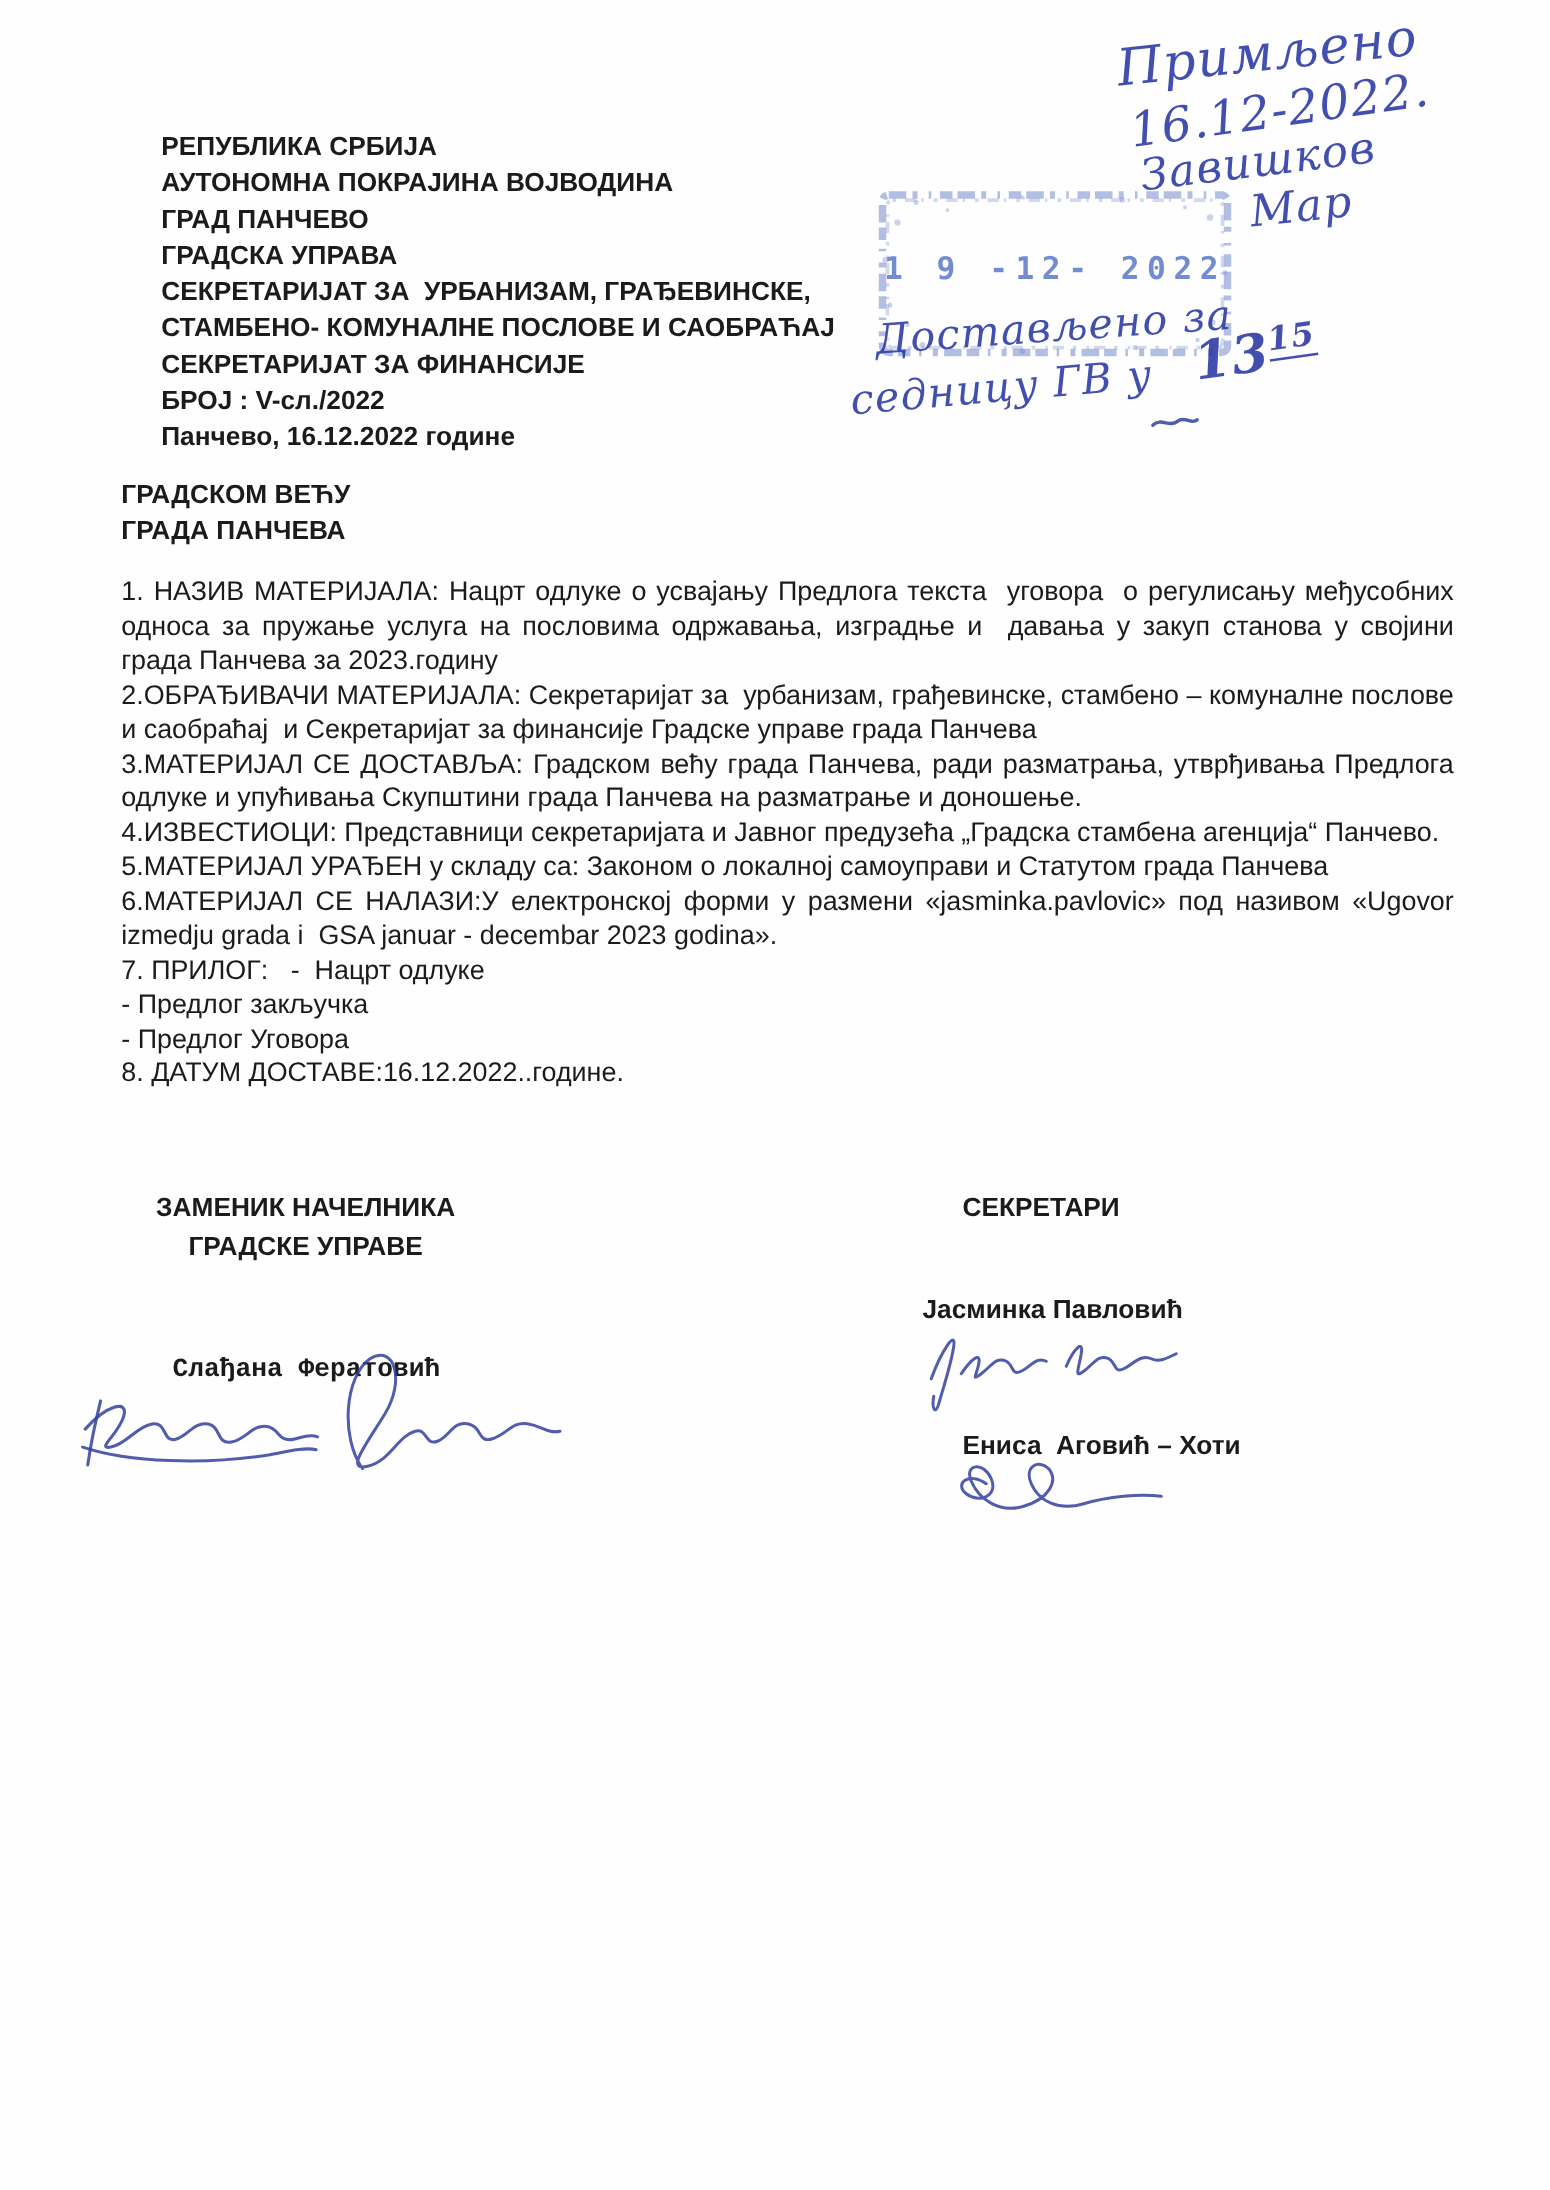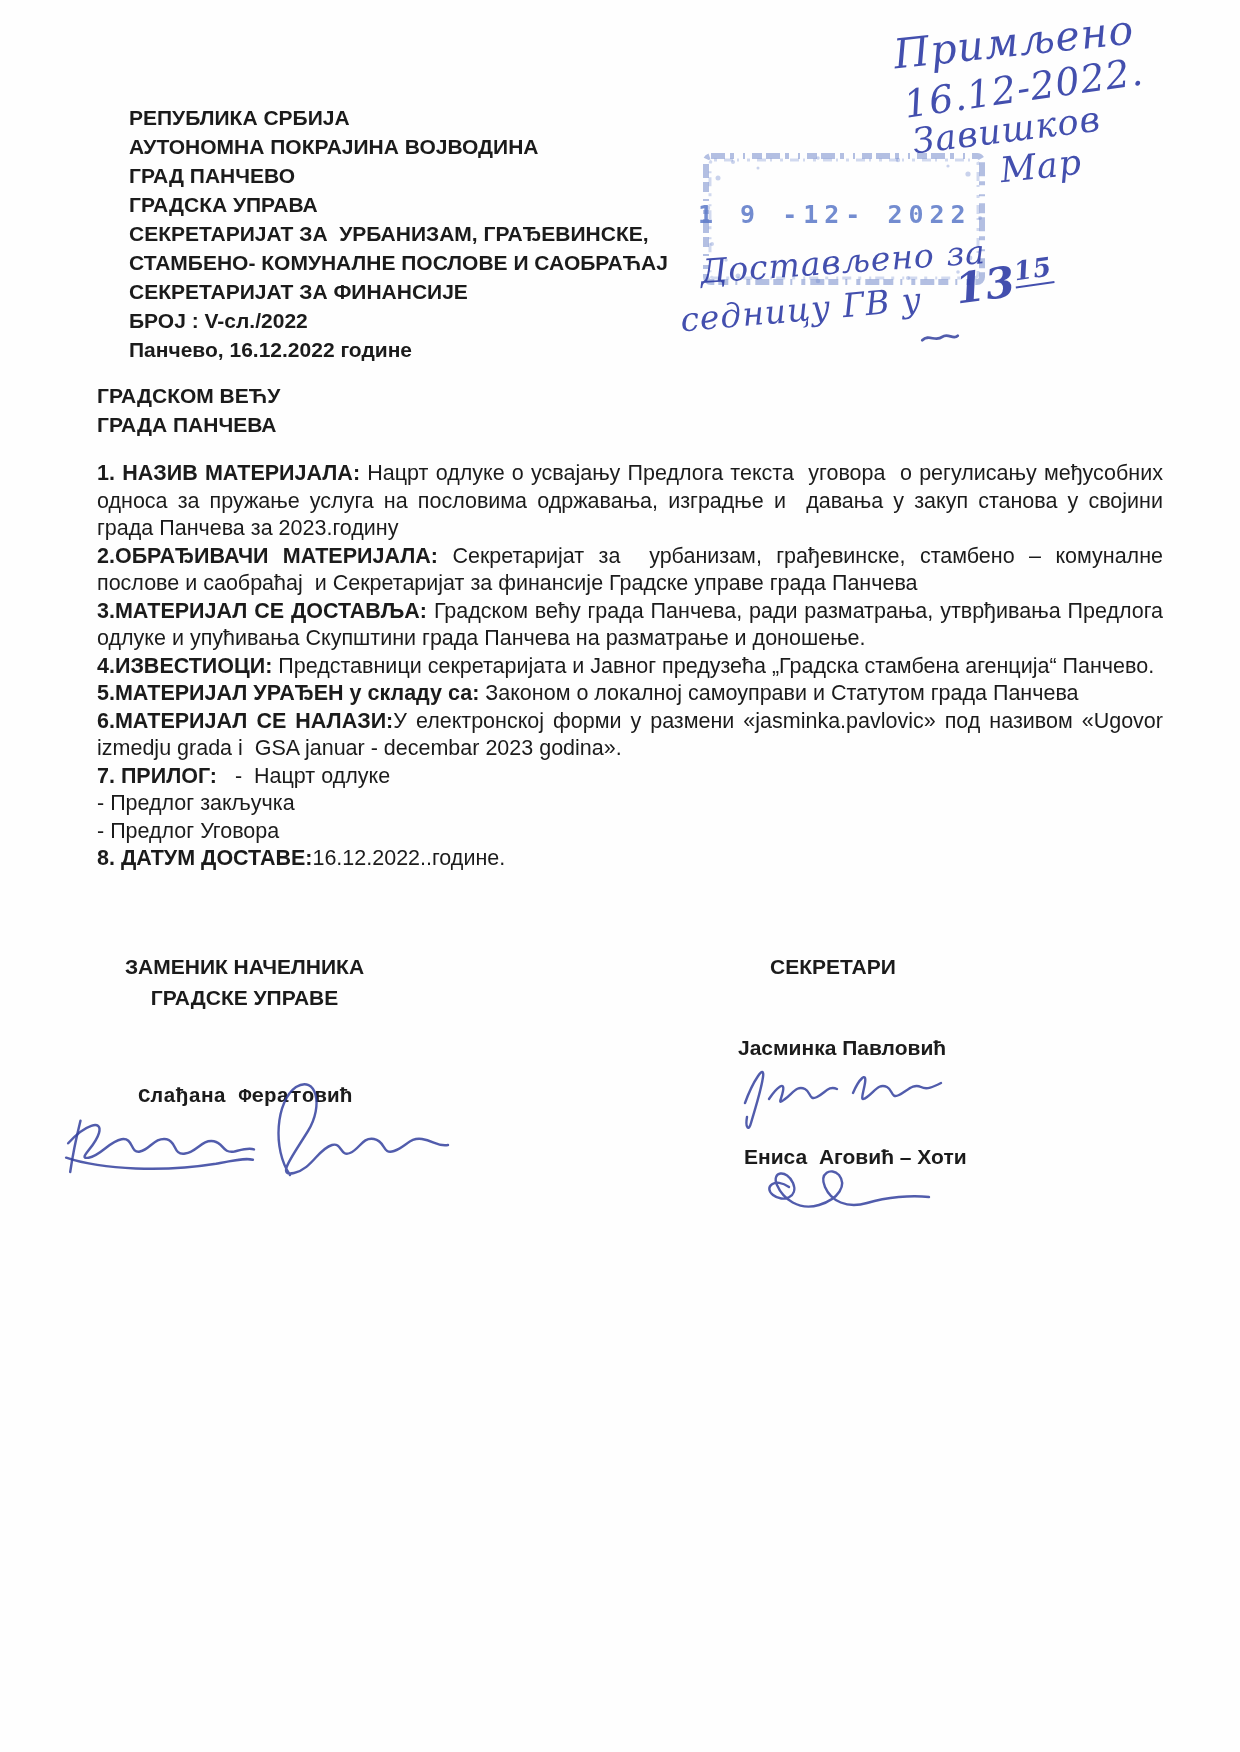--- a/index.html
+++ b/index.html
@@ -12,35 +12,35 @@
     color:#1b1b1b;
     overflow:hidden;
   }
   
   .doc{position:absolute;left:97px;top:103px;width:1066px;}
   .hdr-line{font-weight:bold;font-size:21px;line-height:29px;white-space:pre-wrap;margin-left:32px;}
   .addressee{margin-top:17px;}
   .addr-line{font-weight:bold;font-size:21px;line-height:29px;}
   .body-text{margin-top:21px;font-size:21.5px;line-height:27.5px;text-align:justify;}
   .section{margin:0;white-space:pre-wrap;}
-  .section .lead{font-weight:bold;}
+  .section .lead{font-weight:normal;}
   .plain-line{margin:0;white-space:pre-wrap;text-align:left;}
   
   .sig-title-left{
     position:absolute;left:122px;top:951px;width:245px;
     font-weight:bold;font-size:21px;line-height:31px;text-align:center;
   }
   .sig-title-right{
     position:absolute;left:770px;top:951px;
     font-weight:bold;font-size:21px;line-height:31px;
   }
   .sig-name{position:absolute;font-weight:bold;font-size:21px;white-space:pre-wrap;}
   .name-feratovic{left:138px;top:1085px;font-family:Liberation Mono, monospace;}
   .name-pavlovic{left:738px;top:1036px;}
-  .name-agovic{left:744px;top:1145px;}
+  .name-agovic{left:770px;top:1145px;}
   .sig-svg{position:absolute;overflow:visible;}
   .sig-svg path{fill:none;stroke:#33409e;stroke-width:2.4;stroke-linecap:round;stroke-linejoin:round;opacity:.85;}
   
   .ink{
     position:absolute;
     font-family:"DejaVu Serif",serif;
     font-style:italic;
     color:#2f3da6;
     white-space:nowrap;
     letter-spacing:1px;
@@ -51,21 +51,21 @@
   .rn3{left:912px;top:110px;font-size:35px;transform:rotate(-7deg);}
   .rn4{left:1000px;top:146px;font-size:35px;transform:rotate(-6deg);}
   .dn1{left:700px;top:242px;font-size:33px;transform:rotate(-4deg);}
   .dn2{left:680px;top:290px;font-size:33px;transform:rotate(-5deg);}
   .dn-time{left:955px;top:258px;font-size:42px;transform:rotate(-8deg);font-weight:bold;}
   .dn-time sup{font-size:26px;border-bottom:2px solid #2f3da6;}
   
   .stamp{position:absolute;left:698px;top:148px;width:292px;height:142px;}
   .stamp-date{
     position:absolute;left:0;right:0;top:52px;
-    text-align:left;
+    text-align:center;
     font-family:"DejaVu Sans Mono",monospace;
     font-weight:bold;font-size:25px;letter-spacing:6px;
     color:#5b79c8;opacity:.85;
   }
 </style>
 </head>
 <body>
 
 <div class="page">
 

